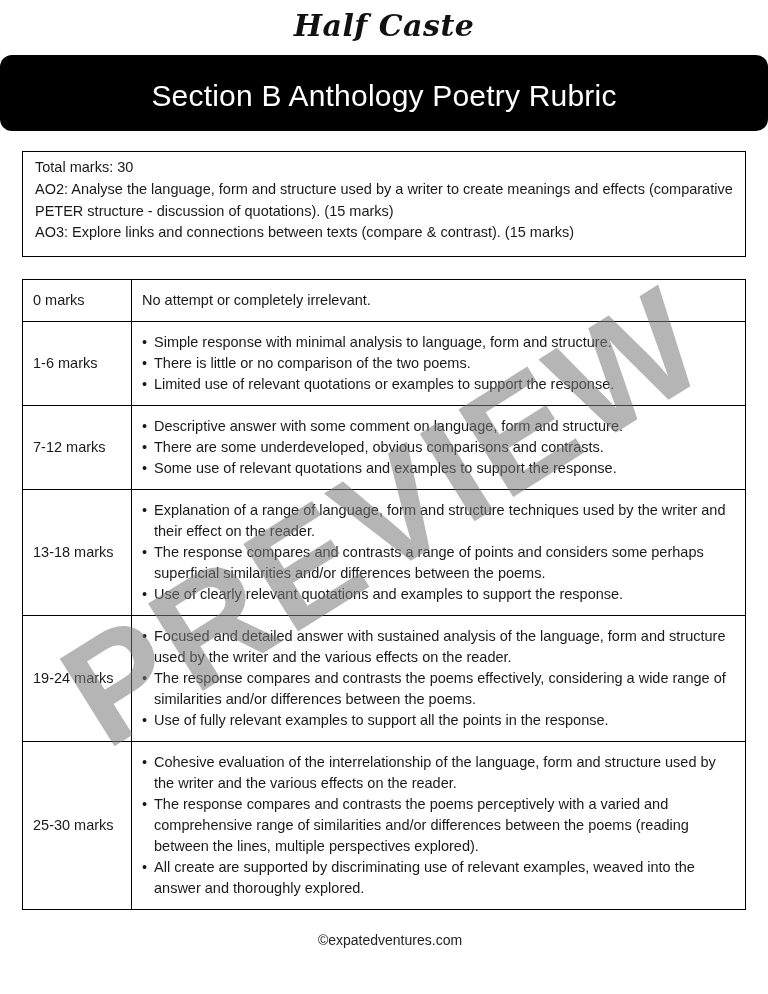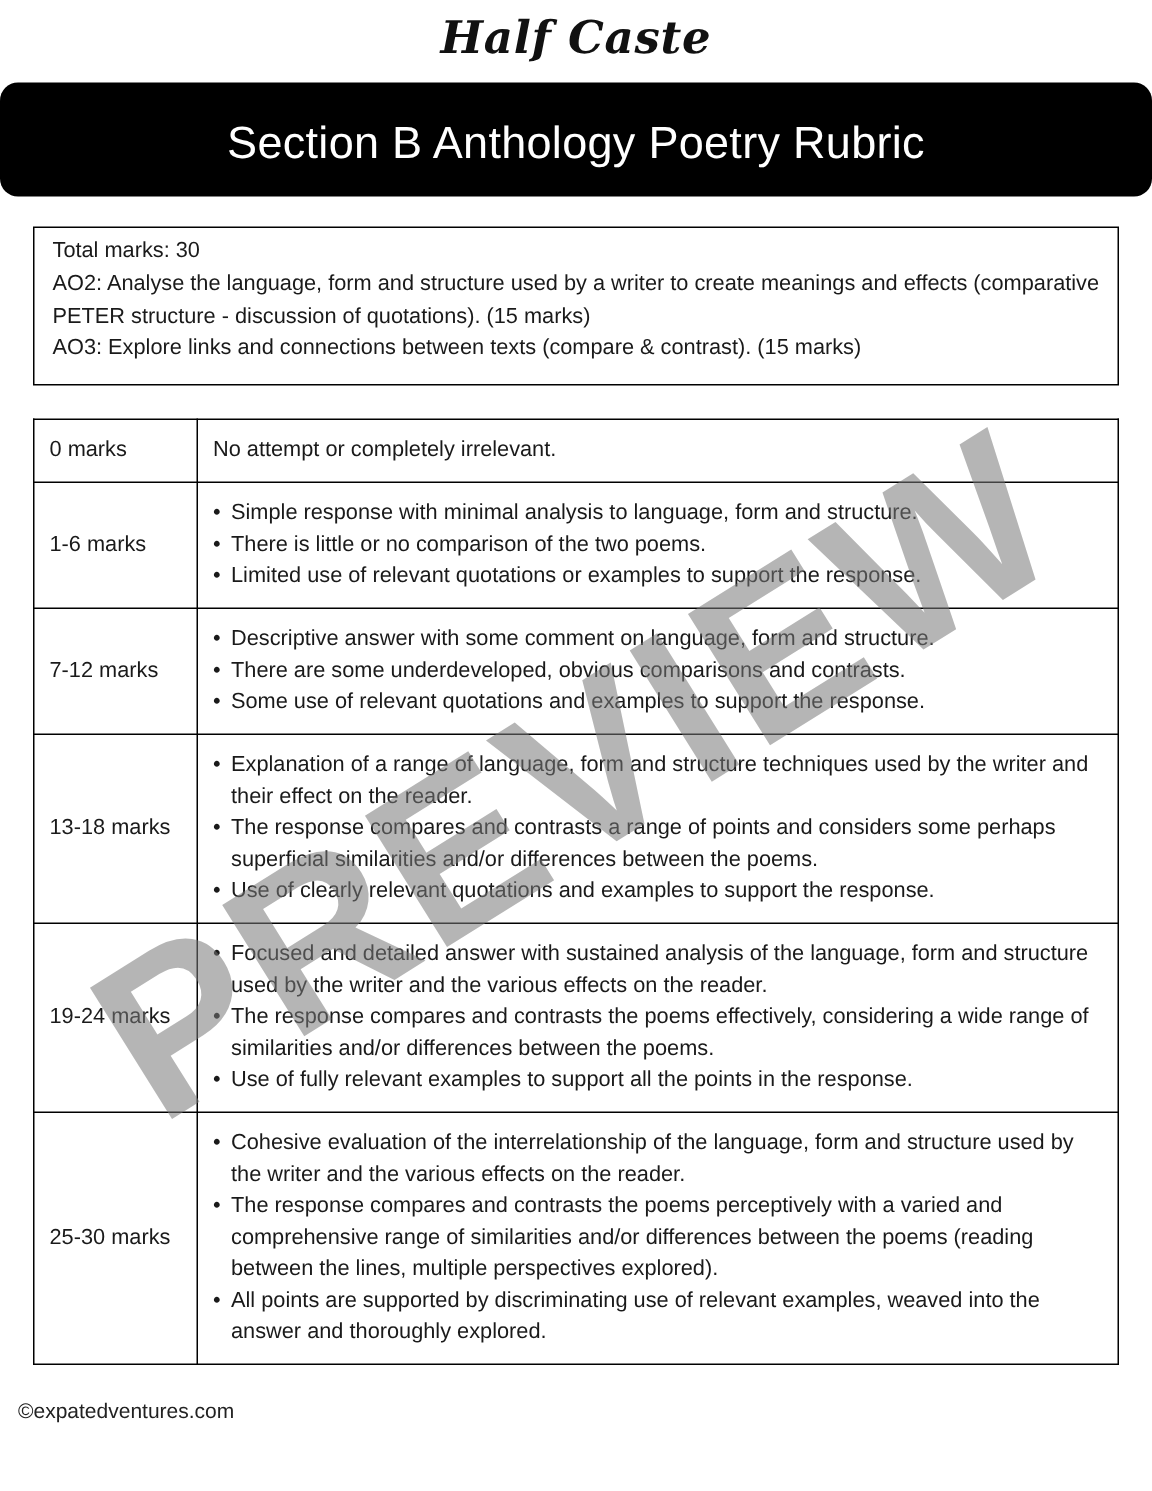--- a/index.html
+++ b/index.html
@@ -91,20 +91,21 @@
     top: 0;
   }
   .plain-line {
     display: block;
   }
   .footer {
     position: absolute;
     bottom: 18px;
     left: 12px;
     right: 0;
+    text-align: center;
     font-size: 14px;
     color: #222;
   }
   .watermark {
     position: absolute;
     left: 0;
     top: 0;
     width: 768px;
     height: 994px;
     pointer-events: none;
@@ -178,21 +179,21 @@
           <span class="bullet-line">Focused and detailed answer with sustained analysis of the language, form and structure used by the writer and the various effects on the reader.</span>
           <span class="bullet-line">The response compares and contrasts the poems effectively, considering a wide range of similarities and/or differences between the poems.</span>
           <span class="bullet-line">Use of fully relevant examples to support all the points in the response.</span>
         </td>
       </tr>
       <tr>
         <td class="marks-cell">25-30 marks</td>
         <td class="desc-cell">
           <span class="bullet-line">Cohesive evaluation of the interrelationship of the language, form and structure used by the writer and the various effects on the reader.</span>
           <span class="bullet-line">The response compares and contrasts the poems perceptively with a varied and comprehensive range of similarities and/or differences between the poems (reading between the lines, multiple perspectives explored).</span>
-          <span class="bullet-line">All points are supported by discriminating use of relevant examples, weaved into the answer and thoroughly explored.</span>
+          <span class="bullet-line">All create are supported by discriminating use of relevant examples, weaved into the answer and thoroughly explored.</span>
         </td>
       </tr>
     </tbody>
   </table>
 
   <div class="footer">©expatedventures.com</div>
 
   <div class="watermark">
     <span>PREVIEW</span>
   </div>

